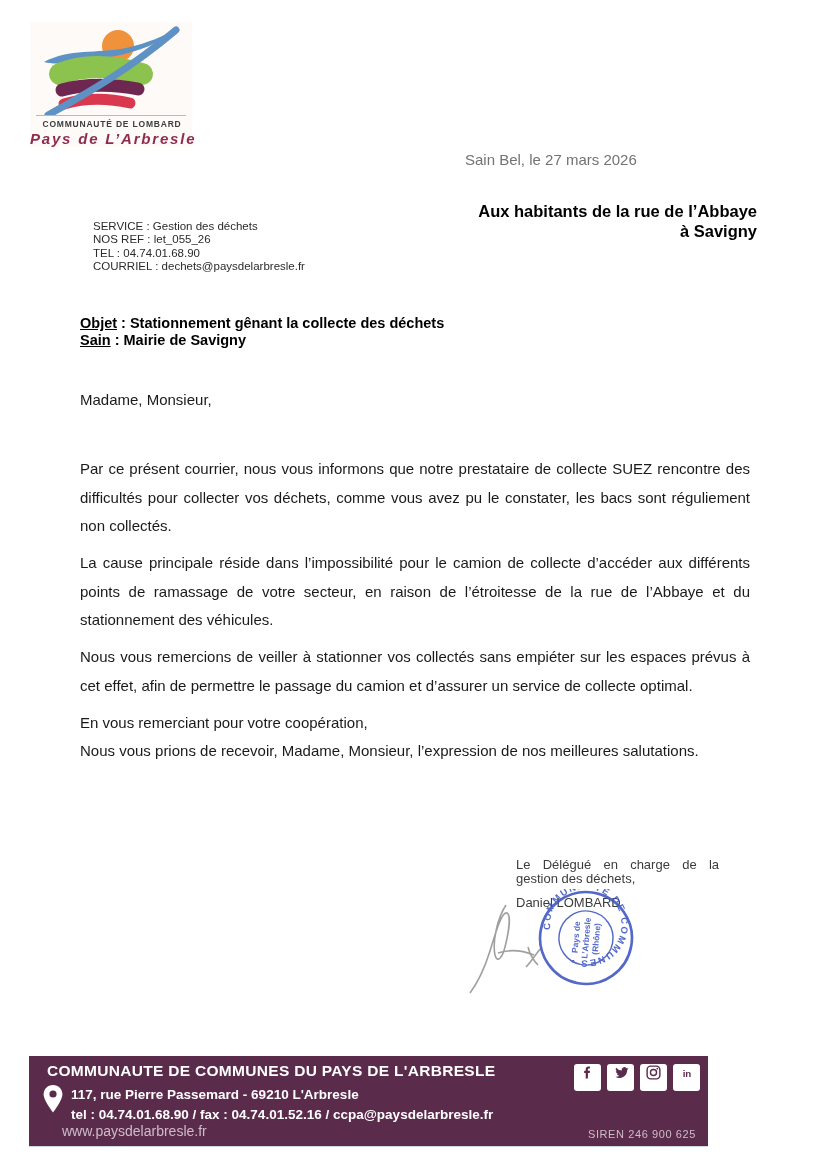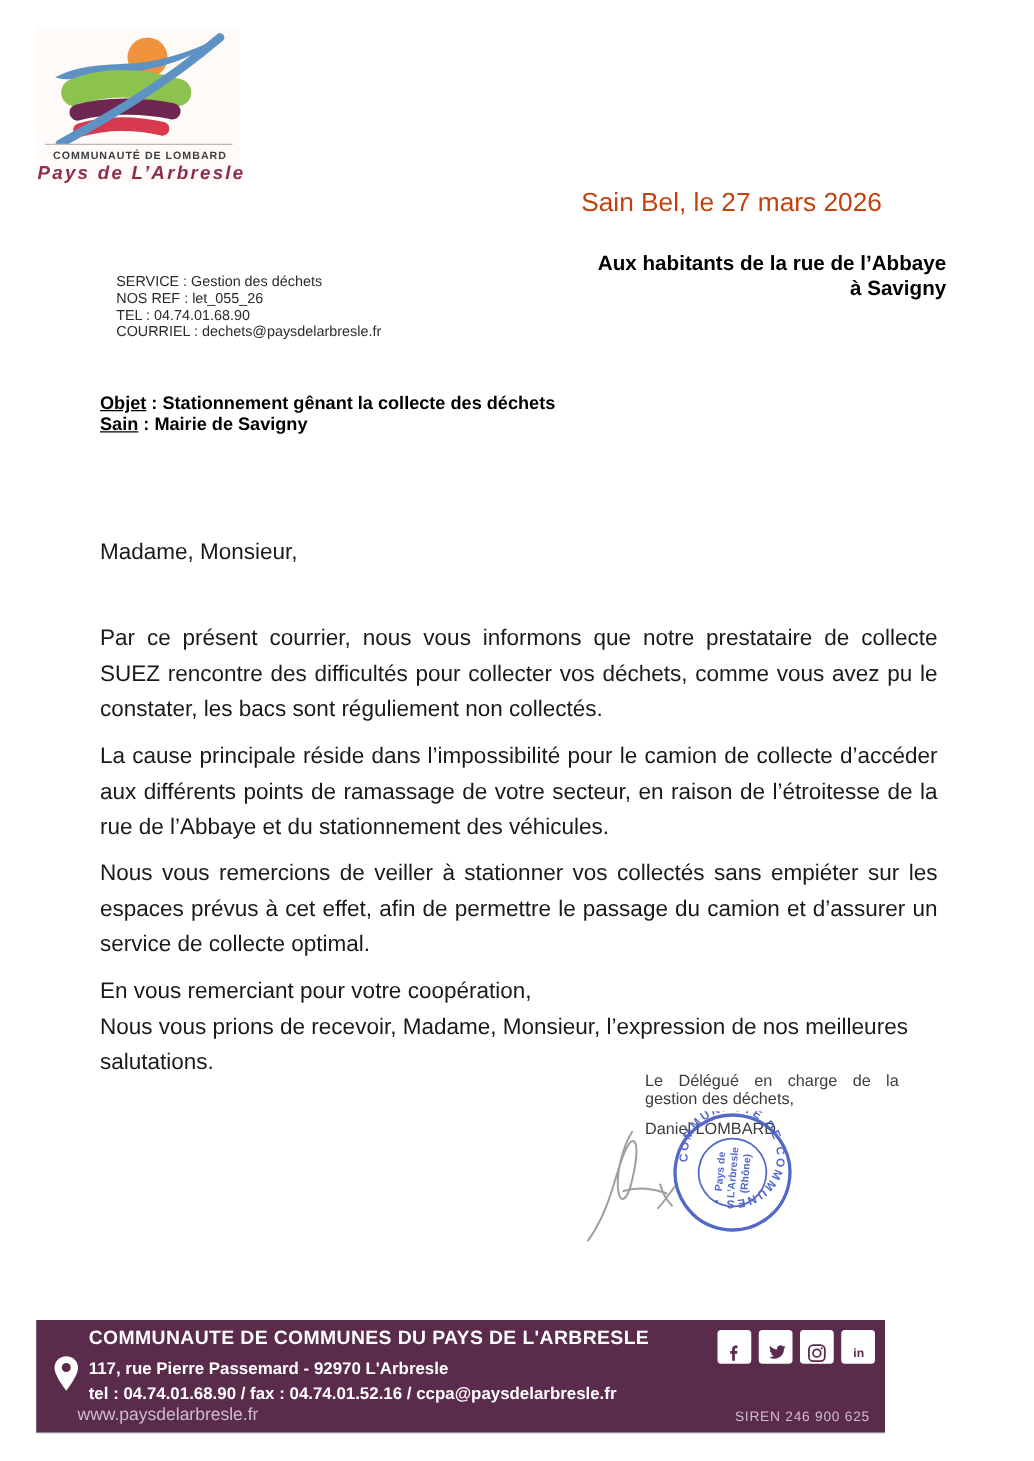--- a/index.html
+++ b/index.html
@@ -9,49 +9,49 @@
   }
   
   .logo-block{position:absolute;left:30px;top:22px;width:162px;height:125px;background:#fefaf8;}
   .logo-art{position:absolute;left:8px;top:2px;}
   .logo-rule{position:absolute;left:6px;top:93px;width:150px;height:1px;background:#b9b9b9;}
   .logo-org{position:absolute;left:6px;top:97px;width:152px;text-align:center;
     font-size:8.5px;font-weight:bold;letter-spacing:.8px;color:#3d3d3d;white-space:nowrap;}
   .logo-name{position:absolute;left:0px;top:108px;width:164px;text-align:center;
     font-size:15px;font-weight:bold;font-style:italic;letter-spacing:1.8px;color:#8e2c50;white-space:nowrap;}
   
-  .date-line{position:absolute;left:465px;top:151px;font-size:21px;color:#c2410c;}
+  .date-line{position:absolute;left:465px;top:151px;font-size:15px;color:#737373;}
   .recipient{position:absolute;right:70px;top:202px;text-align:right;
     font-family:Liberation Sans, sans-serif;font-weight:bold;font-size:16.5px;line-height:19.5px;color:#000;}
   .sender-block{position:absolute;left:93px;top:220px;font-size:11.5px;line-height:13.4px;color:#2b2b2b;}
   .subject-block{position:absolute;left:80px;top:315px;font-size:14.5px;font-weight:bold;line-height:16.5px;color:#000000;}
   .subject-block .lbl{text-decoration:underline;}
   
-  .body-flow{position:absolute;left:80px;top:427px;width:670px;font-size:18px;color:#1a1a1a;}
+  .body-flow{position:absolute;left:80px;top:386px;width:670px;font-size:15px;color:#1a1a1a;}
   .salutation{line-height:28px;margin:0 0 41px 0;}
   .body-flow p.para{margin:0 0 8.5px 0;line-height:28.5px;text-align:justify;}
   .closing div{line-height:28.5px;}
   
   .sig-block{position:absolute;left:516px;top:858px;width:203px;font-size:13px;color:#3c3c3c;}
   .sig-title{line-height:13.5px;text-align:justify;}
   .sig-name{margin-top:10px;}
   .sig-scribble{position:absolute;left:468px;top:893px;}
   .stamp{position:absolute;left:537px;top:889px;opacity:.88;}
   
   .footer{position:absolute;left:29px;top:1056px;width:679px;height:90px;background:#5b2b4c;
     color:#ffffff;box-shadow:0 1px 0 #cfd8e2;}
-  .footer-title{position:absolute;left:18px;top:6px;font-size:15.5px;font-weight:bold;letter-spacing:.3px;white-space:nowrap;margin-left:24px;}
+  .footer-title{position:absolute;left:18px;top:6px;font-size:15.5px;font-weight:bold;letter-spacing:.3px;white-space:nowrap;}
   .footer-pin{position:absolute;left:12px;top:28px;}
   .footer-address{position:absolute;left:42px;top:31px;font-size:13.5px;font-weight:bold;}
   .footer-contact{position:absolute;left:42px;top:51px;font-size:13.5px;font-weight:bold;}
   .footer-www{position:absolute;left:33px;bottom:7px;font-size:14px;color:#cdbcca;}
   .footer-siren{position:absolute;right:12px;bottom:6px;font-size:11px;letter-spacing:.6px;color:#cdbcca;}
   .social-row{position:absolute;right:8px;top:8px;display:flex;gap:6px;}
   .social-sq{width:27px;height:27px;background:#ffffff;border-radius:3px;
-    display:flex;align-items:flex-end;justify-content:center;}
+    display:flex;align-items:flex-start;justify-content:center;}
 </style>
 </head>
 <body>
 
 <div class="page">
 
   <div class="logo-block">
     <svg class="logo-art" width="146" height="92" viewBox="0 0 146 92">
       <circle cx="80" cy="22" r="16" fill="#f0923b"></circle>
       <path d="M6 38 C32 24 58 30 88 24 C110 19 126 12 140 4 C124 18 102 28 72 33 C46 37 20 42 6 38 Z" fill="#5e92c4"></path>
@@ -127,21 +127,21 @@
   </svg>
 
   <div class="footer">
     <div class="footer-title">COMMUNAUTE DE COMMUNES DU PAYS DE L'ARBRESLE</div>
 
     <svg class="footer-pin" width="24" height="30" viewBox="0 0 24 30">
       <path d="M12 1 C6.6 1 2.6 5.1 2.6 10.3 C2.6 16.4 12 28.5 12 28.5 C12 28.5 21.4 16.4 21.4 10.3 C21.4 5.1 17.4 1 12 1 Z" fill="#ffffff"></path>
       <circle cx="12" cy="10" r="3.6" fill="#5b2b4c"></circle>
     </svg>
 
-    <div class="footer-address">117, rue Pierre Passemard - 92970 L'Arbresle</div>
+    <div class="footer-address">117, rue Pierre Passemard - 69210 L'Arbresle</div>
     <div class="footer-contact">tel : 04.74.01.68.90 / fax : 04.74.01.52.16 / ccpa@paysdelarbresle.fr</div>
     <div class="footer-www">www.paysdelarbresle.fr</div>
     <div class="footer-siren">SIREN 246 900 625</div>
 
     <div class="social-row">
       <div class="social-sq">
         <svg width="17" height="17" viewBox="0 0 24 24">
             <path fill="#5b2b4c" d="M15.5 3.5h-2.2c-2.3 0-3.8 1.5-3.8 3.9v2.2H7.3v3h2.2v8h3.1v-8h2.5l.4-3h-2.9V7.8c0-.9.3-1.4 1.4-1.4h1.5V3.5z"></path>
           </svg>
       </div>

